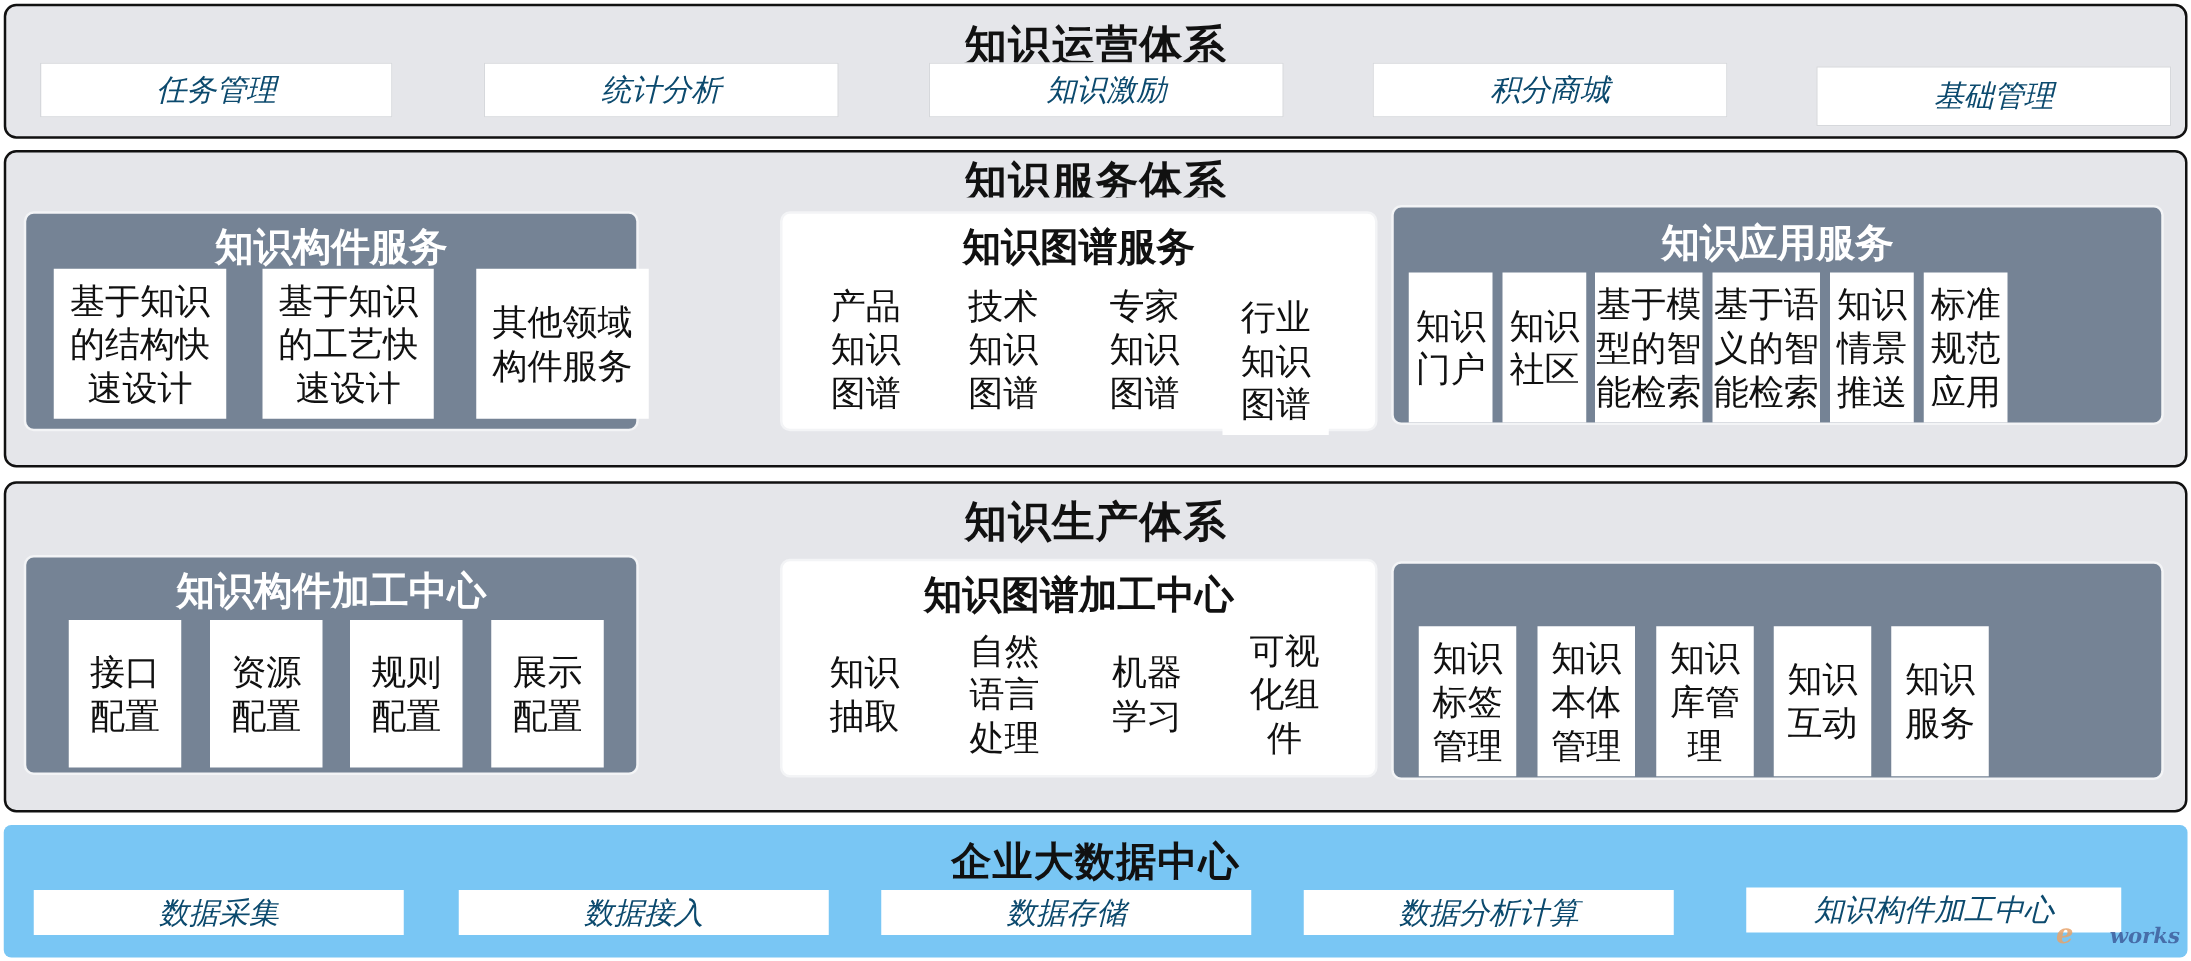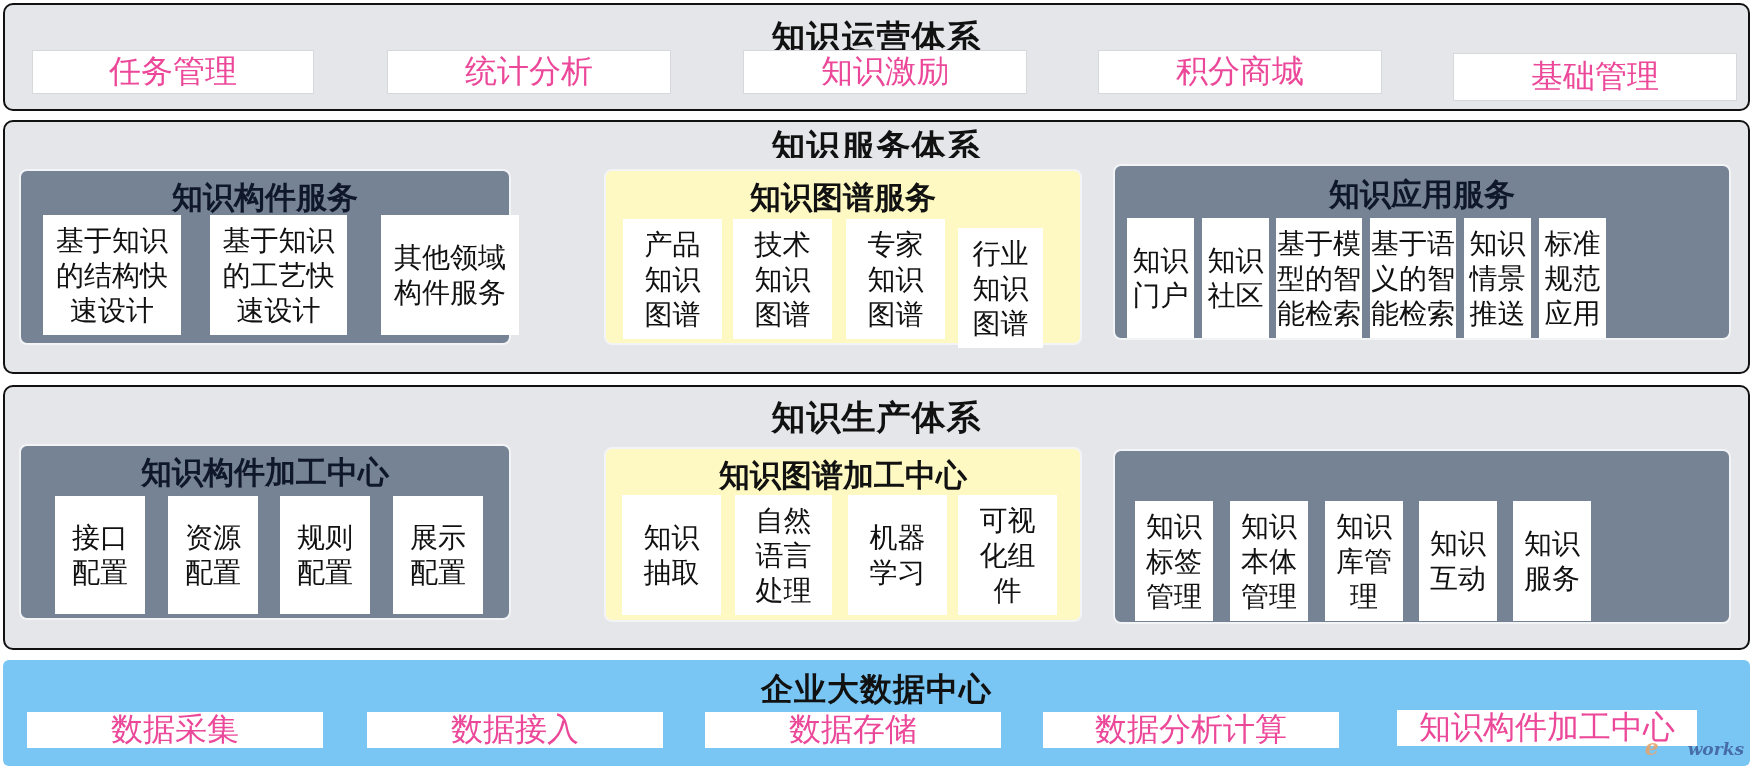--- a/index.html
+++ b/index.html
@@ -2,27 +2,27 @@
 <html><head>
 <meta charset="utf-8">
 <style>
   * { box-sizing: border-box; margin: 0; padding: 0; }
   html, body { width: 1753px; height: 769px; background: #ffffff; overflow: hidden; }
   body { position: relative; font-family: "DejaVu Sans", "Liberation Sans", sans-serif; color: #111; }
 
   .layer { position: absolute; border: 2px solid #111; border-radius: 10px; background: #e5e6ea; }
   .layer-title { position: absolute; left: 0; right: 0; text-align: center; font-weight: bold; color: #111; letter-spacing: 1px; }
 
-  .strip-box { position: absolute; background: #ffffff; border: 1px solid #d6d8dc; display: flex; align-items: center; justify-content: center; font-size: 32px; color: #ec4899; }
+  .strip-box { position: absolute; background: #ffffff; border: 1px solid #d6d8dc; display: flex; align-items: center; justify-content: center; font-size: 24px; color: #0c4a6e; font-style: italic; }
 
   .group { position: absolute; border-radius: 8px; border: 2px solid #f3f4f6; }
   .group.gray { background: #758395; }
-  .group.blue { background: #fef9c3; }
+  .group.blue { background: #ffffff; margin-left: 20px; }
   .group-title { position: absolute; left: 0; right: 0; text-align: center; font-weight: bold; font-size: 31px; }
-  .group.gray .group-title { color: #0f172a; }
+  .group.gray .group-title { color: #ffffff; }
   .group.blue .group-title { color: #111111; }
 
   .cell { position: absolute; background: #ffffff; display: flex; align-items: center; justify-content: center; text-align: center; font-size: 28px; line-height: 35px; color: #111; white-space: pre-line; }
 
   .data-layer { position: absolute; left: 3px; top: 660px; width: 1747px; height: 106px; background: #79c6f4; border-radius: 6px; }
   .watermark { position: absolute; right: 6px; bottom: 6px; font-family: "DejaVu Serif", serif; font-style: italic; font-weight: bold; font-size: 22px; color: #e8a36a; opacity: 0.85; }
   .watermark .rest { color: #3f5e9c; font-size: 17px; margin-left: 29px; }
 </style>
 </head>
 <body>

